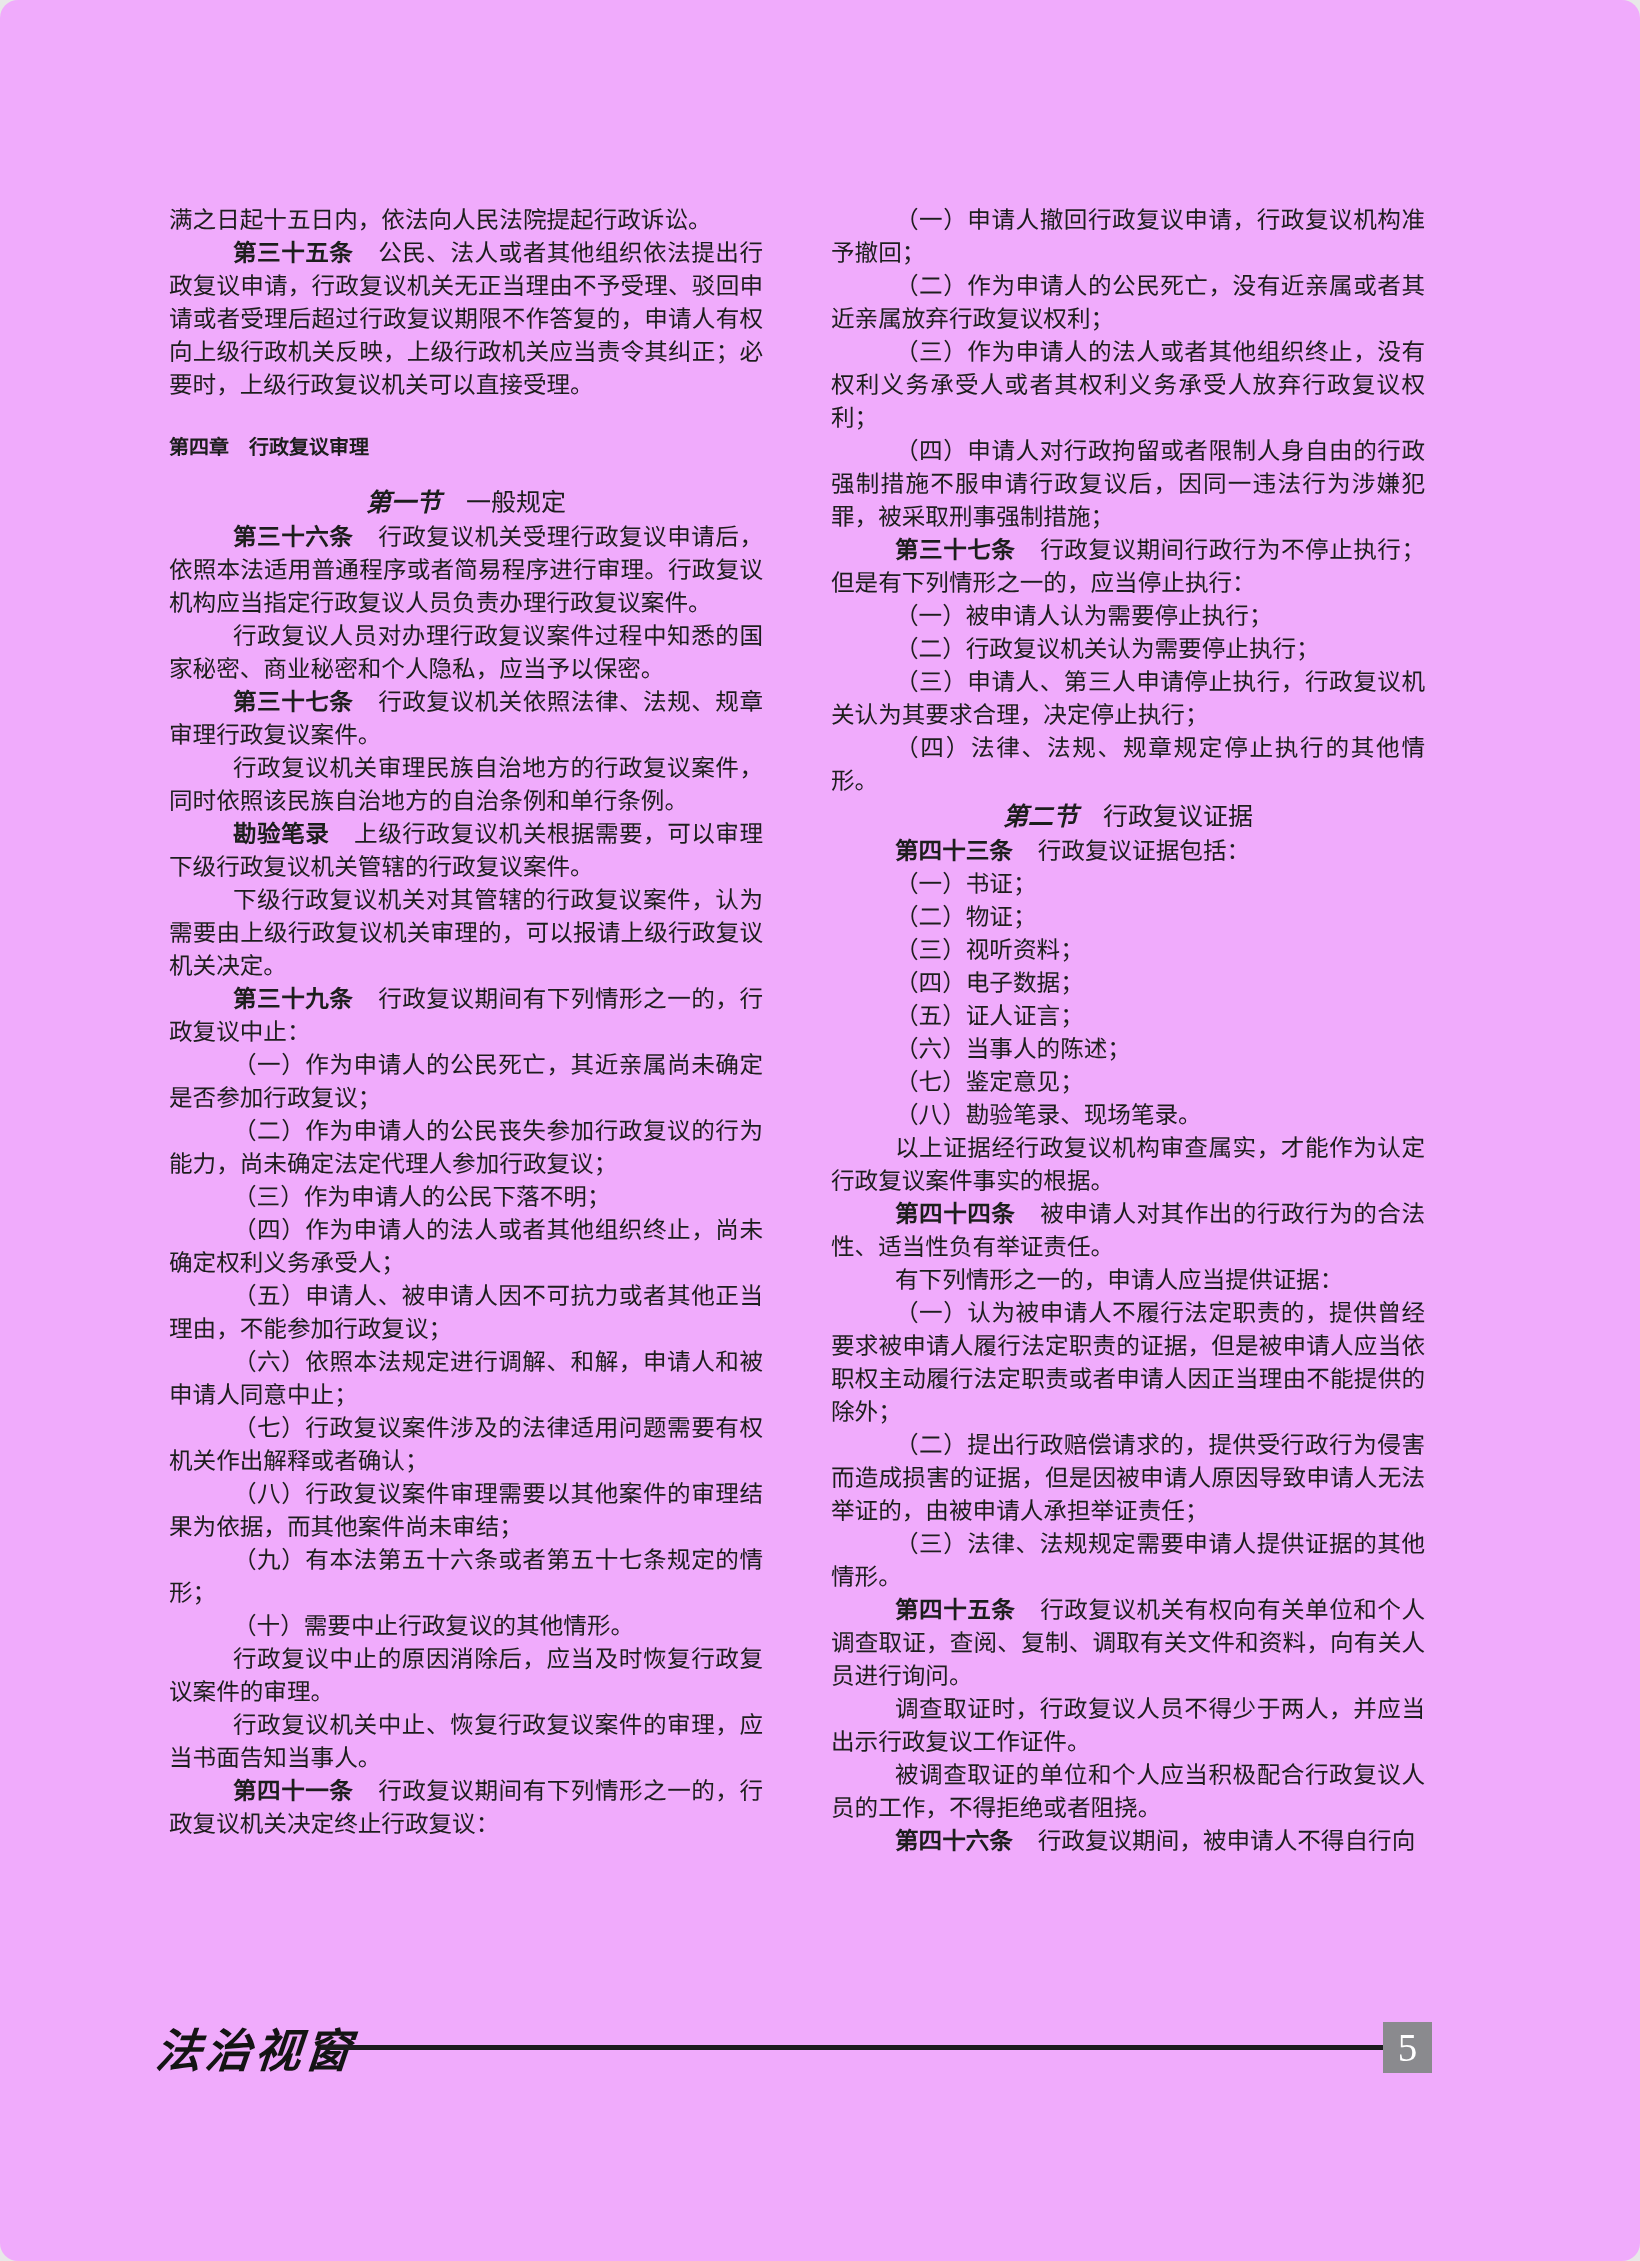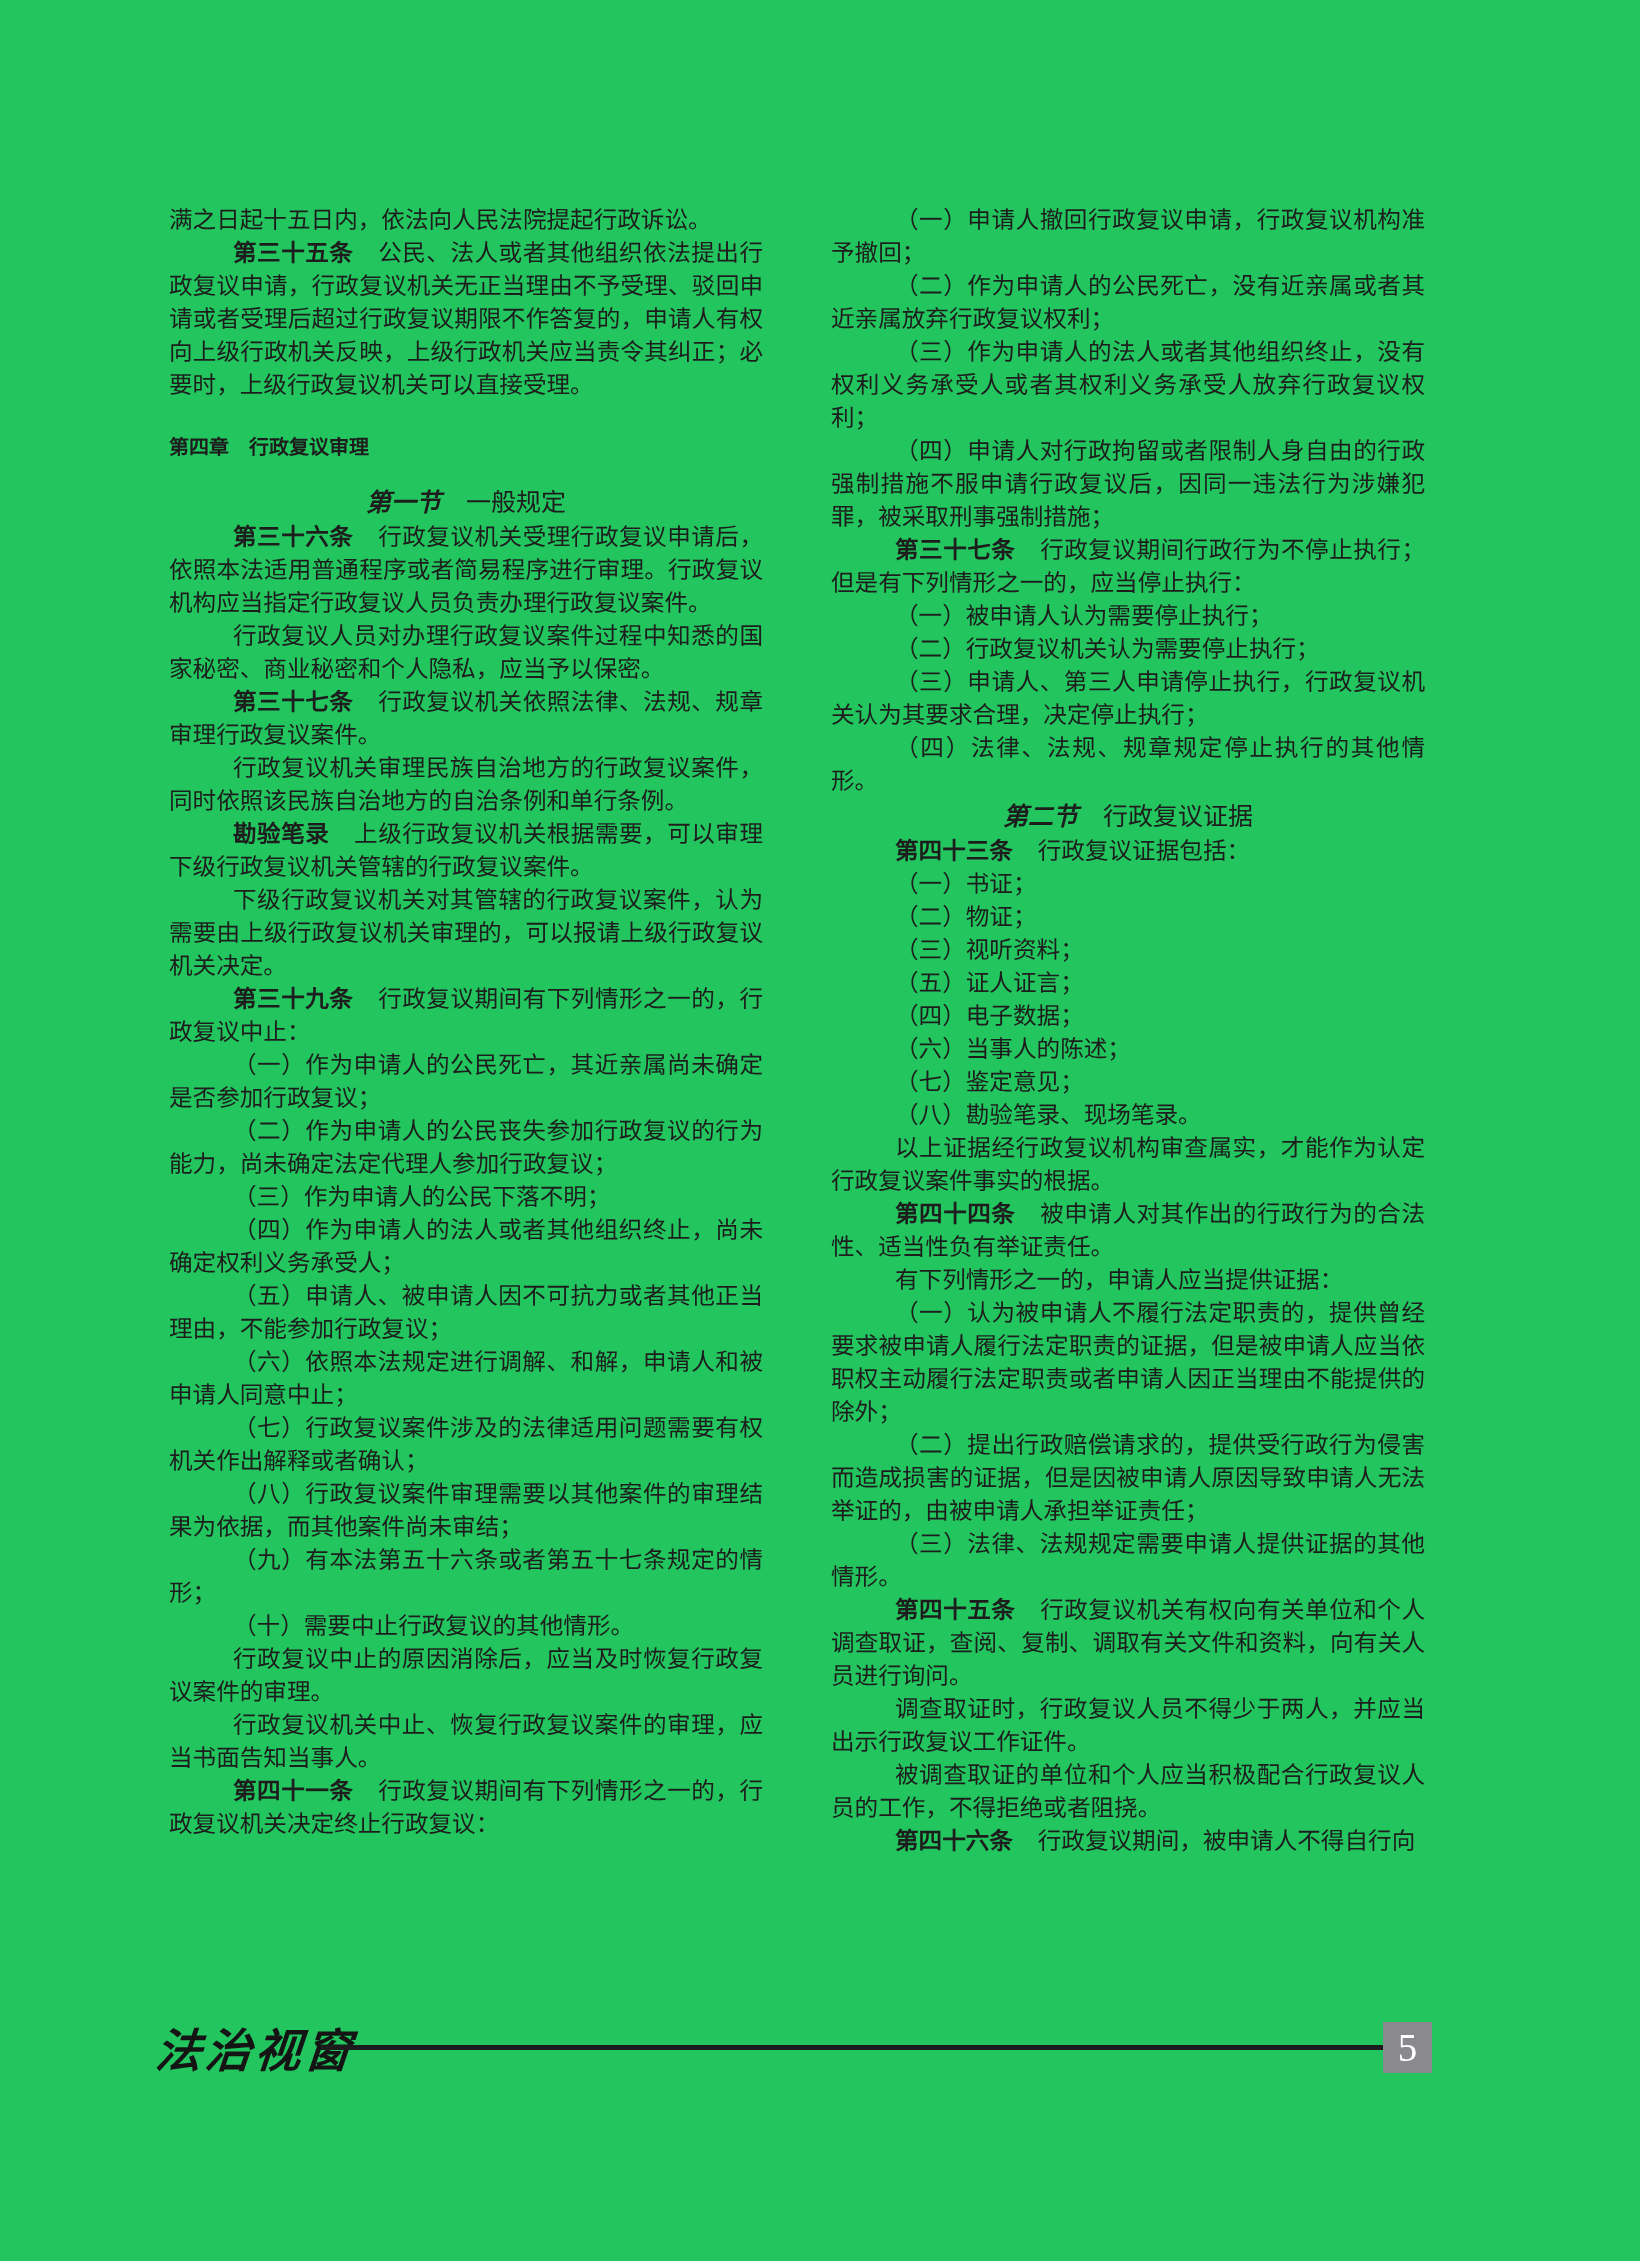--- a/index.html
+++ b/index.html
@@ -84,21 +84,21 @@
   }
   .page-number-badge span{
     font-family:"Liberation Serif","DejaVu Serif",serif;
     font-size:39px;
     line-height:1;
   }
 </style>
 </head>
 <body>
 
-<div class="page" style="background: #22c55e; color: rgb(29, 29, 29);">
+<div class="page" style="background: #f0abfc; color: rgb(29, 29, 29); border-radius: 18px;">
   <div class="col col-left">
       <p class="para flush">满之日起十五日内，依法向人民法院提起行政诉讼。</p>
       <p class="para"><span class="lead">第三十五条</span>公民、法人或者其他组织依法提出行政复议申请，行政复议机关无正当理由不予受理、驳回申请或者受理后超过行政复议期限不作答复的，申请人有权向上级行政机关反映，上级行政机关应当责令其纠正；必要时，上级行政复议机关可以直接受理。</p>
       <p class="chapter"><span class="hnum">第四章</span><span class="htitle">行政复议审理</span></p>
       <p class="section"><span class="hnum">第一节</span><span class="htitle">一般规定</span></p>
       <p class="para"><span class="lead">第三十六条</span>行政复议机关受理行政复议申请后，依照本法适用普通程序或者简易程序进行审理。行政复议机构应当指定行政复议人员负责办理行政复议案件。</p>
       <p class="para">行政复议人员对办理行政复议案件过程中知悉的国家秘密、商业秘密和个人隐私，应当予以保密。</p>
       <p class="para"><span class="lead">第三十七条</span>行政复议机关依照法律、法规、规章审理行政复议案件。</p>
       <p class="para">行政复议机关审理民族自治地方的行政复议案件，同时依照该民族自治地方的自治条例和单行条例。</p>
       <p class="para"><span class="lead">勘验笔录</span>上级行政复议机关根据需要，可以审理下级行政复议机关管辖的行政复议案件。</p>
@@ -126,22 +126,22 @@
       <p class="para"><span class="lead">第三十七条</span>行政复议期间行政行为不停止执行；但是有下列情形之一的，应当停止执行：</p>
       <p class="para">（一）被申请人认为需要停止执行；</p>
       <p class="para">（二）行政复议机关认为需要停止执行；</p>
       <p class="para">（三）申请人、第三人申请停止执行，行政复议机关认为其要求合理，决定停止执行；</p>
       <p class="para">（四）法律、法规、规章规定停止执行的其他情形。</p>
       <p class="section"><span class="hnum">第二节</span><span class="htitle">行政复议证据</span></p>
       <p class="para"><span class="lead">第四十三条</span>行政复议证据包括：</p>
       <p class="para">（一）书证；</p>
       <p class="para">（二）物证；</p>
       <p class="para">（三）视听资料；</p>
+      <p class="para">（四）电子数据；</p>
       <p class="para">（五）证人证言；</p>
-      <p class="para">（四）电子数据；</p>
       <p class="para">（六）当事人的陈述；</p>
       <p class="para">（七）鉴定意见；</p>
       <p class="para">（八）勘验笔录、现场笔录。</p>
       <p class="para">以上证据经行政复议机构审查属实，才能作为认定行政复议案件事实的根据。</p>
       <p class="para"><span class="lead">第四十四条</span>被申请人对其作出的行政行为的合法性、适当性负有举证责任。</p>
       <p class="para">有下列情形之一的，申请人应当提供证据：</p>
       <p class="para">（一）认为被申请人不履行法定职责的，提供曾经要求被申请人履行法定职责的证据，但是被申请人应当依职权主动履行法定职责或者申请人因正当理由不能提供的除外；</p>
       <p class="para">（二）提出行政赔偿请求的，提供受行政行为侵害而造成损害的证据，但是因被申请人原因导致申请人无法举证的，由被申请人承担举证责任；</p>
       <p class="para">（三）法律、法规规定需要申请人提供证据的其他情形。</p>
       <p class="para"><span class="lead">第四十五条</span>行政复议机关有权向有关单位和个人调查取证，查阅、复制、调取有关文件和资料，向有关人员进行询问。</p>

